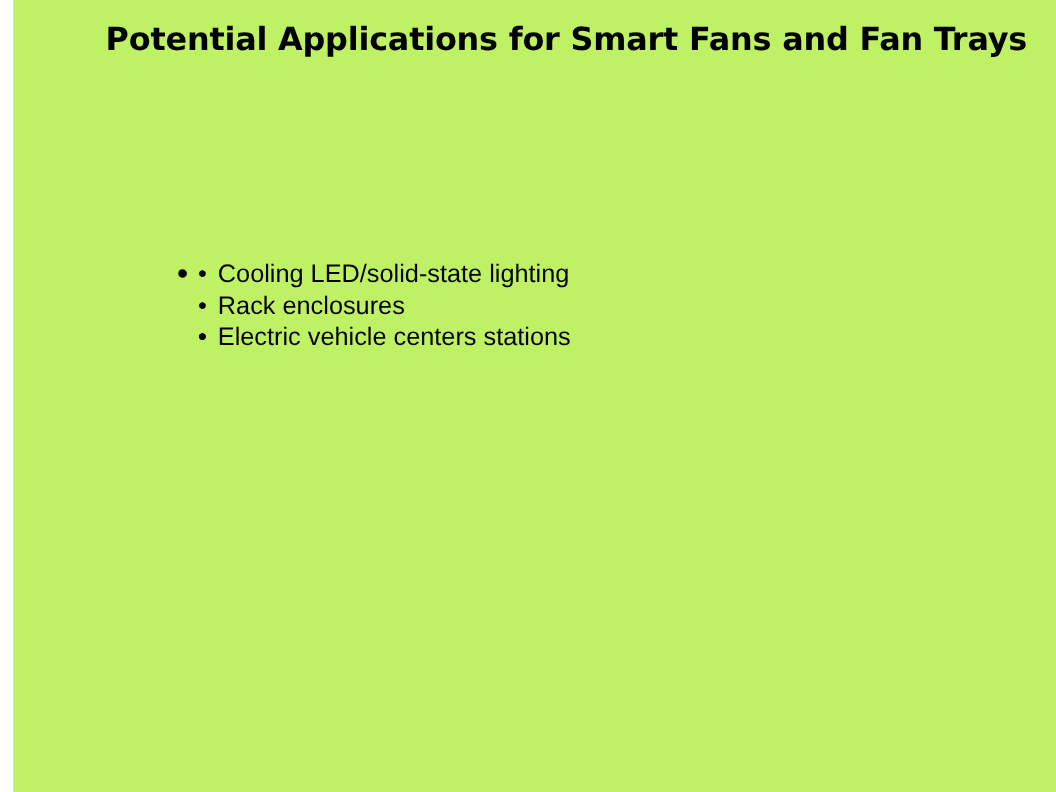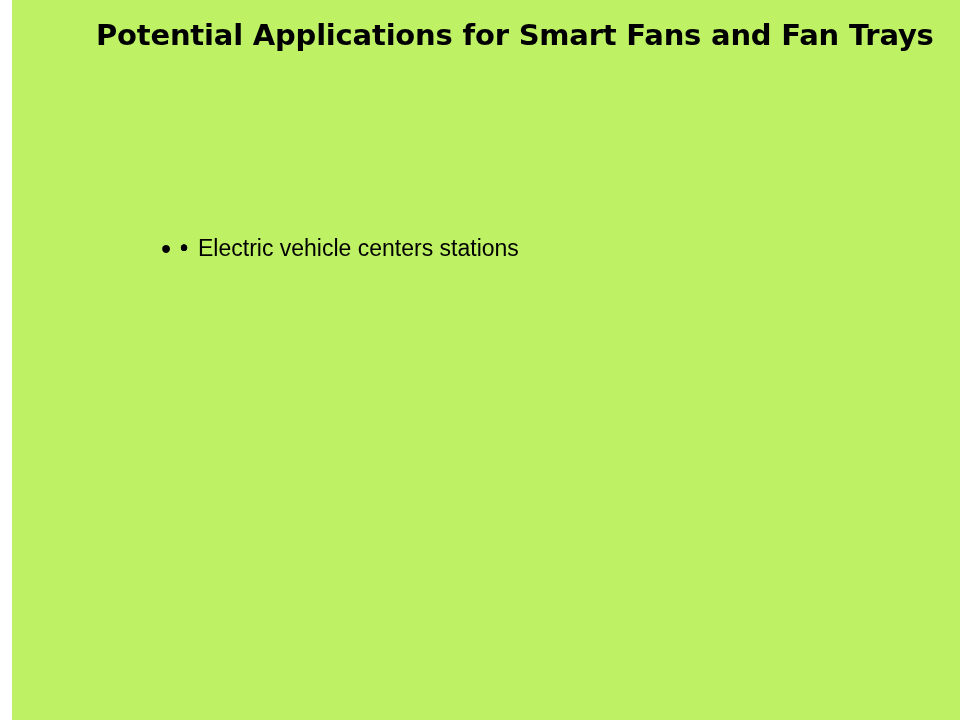--- a/index.html
+++ b/index.html
@@ -113,23 +113,25 @@
   <div class="body-block">
     <ul class="level1">
       <li class="bullet-l1">
         <span class="marker">•</span>
       </li>
     </ul>
 
     <ul class="level2">
       <li class="bullet-l2">
         <span class="marker">•</span>
+        <span>Cooling LED/solid-state lighting</span>
       </li>
       <li class="bullet-l2">
         <span class="marker">•</span>
+        <span>Rack enclosures</span>
       </li>
       <li class="bullet-l2">
         <span class="marker">•</span>
       </li>
       <li class="bullet-l2">
         <span class="marker">•</span>
         <span>Electric vehicle centers stations</span>
       </li>
     </ul>
   </div>

